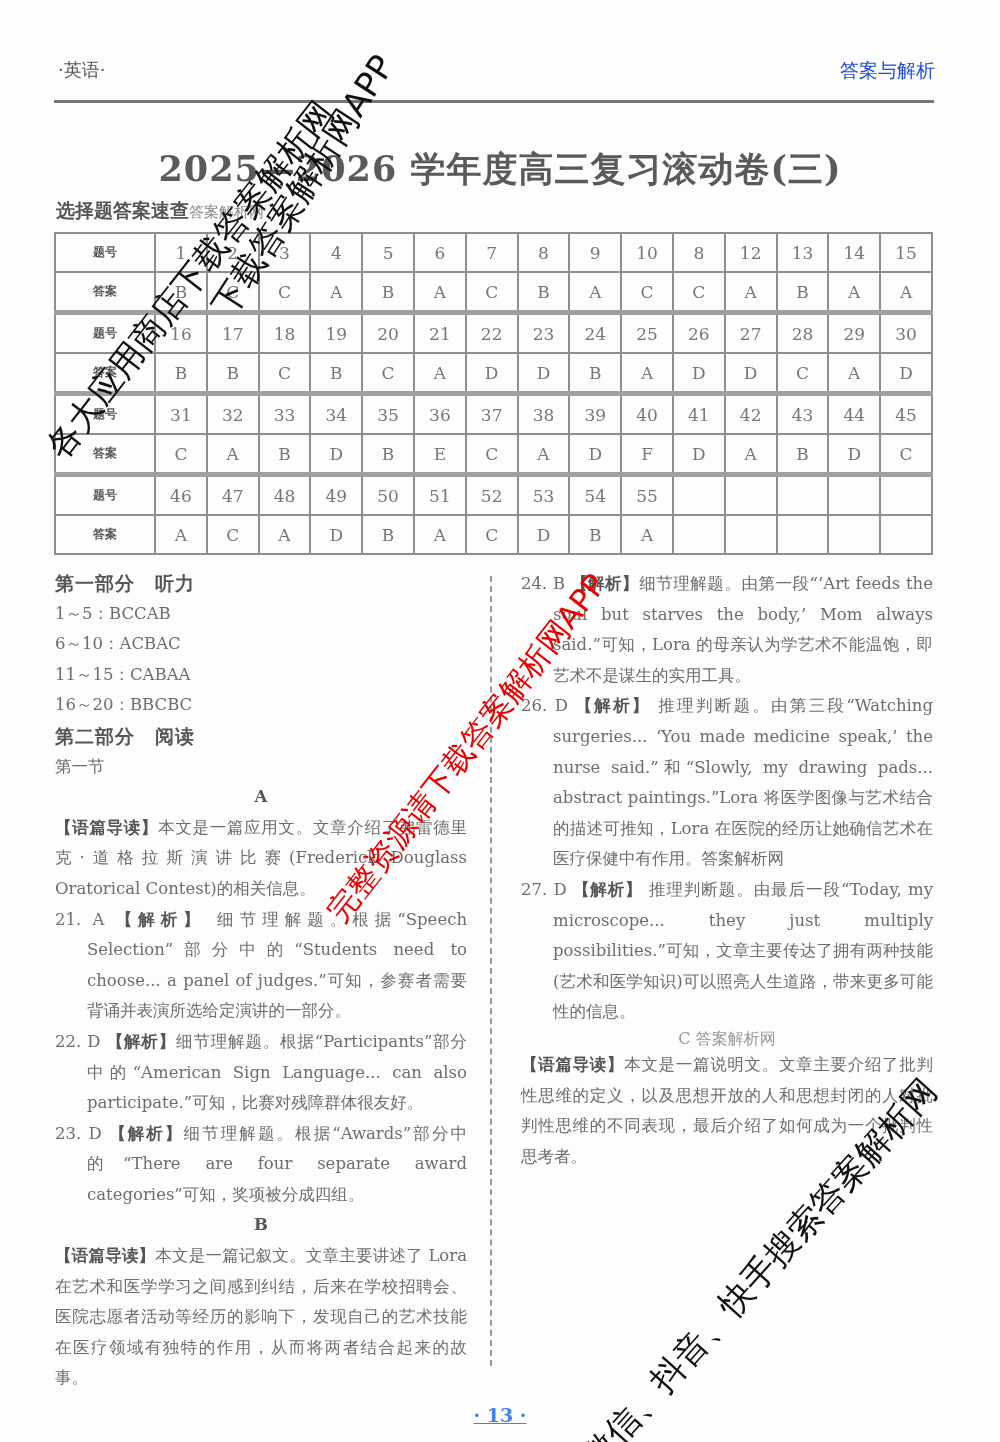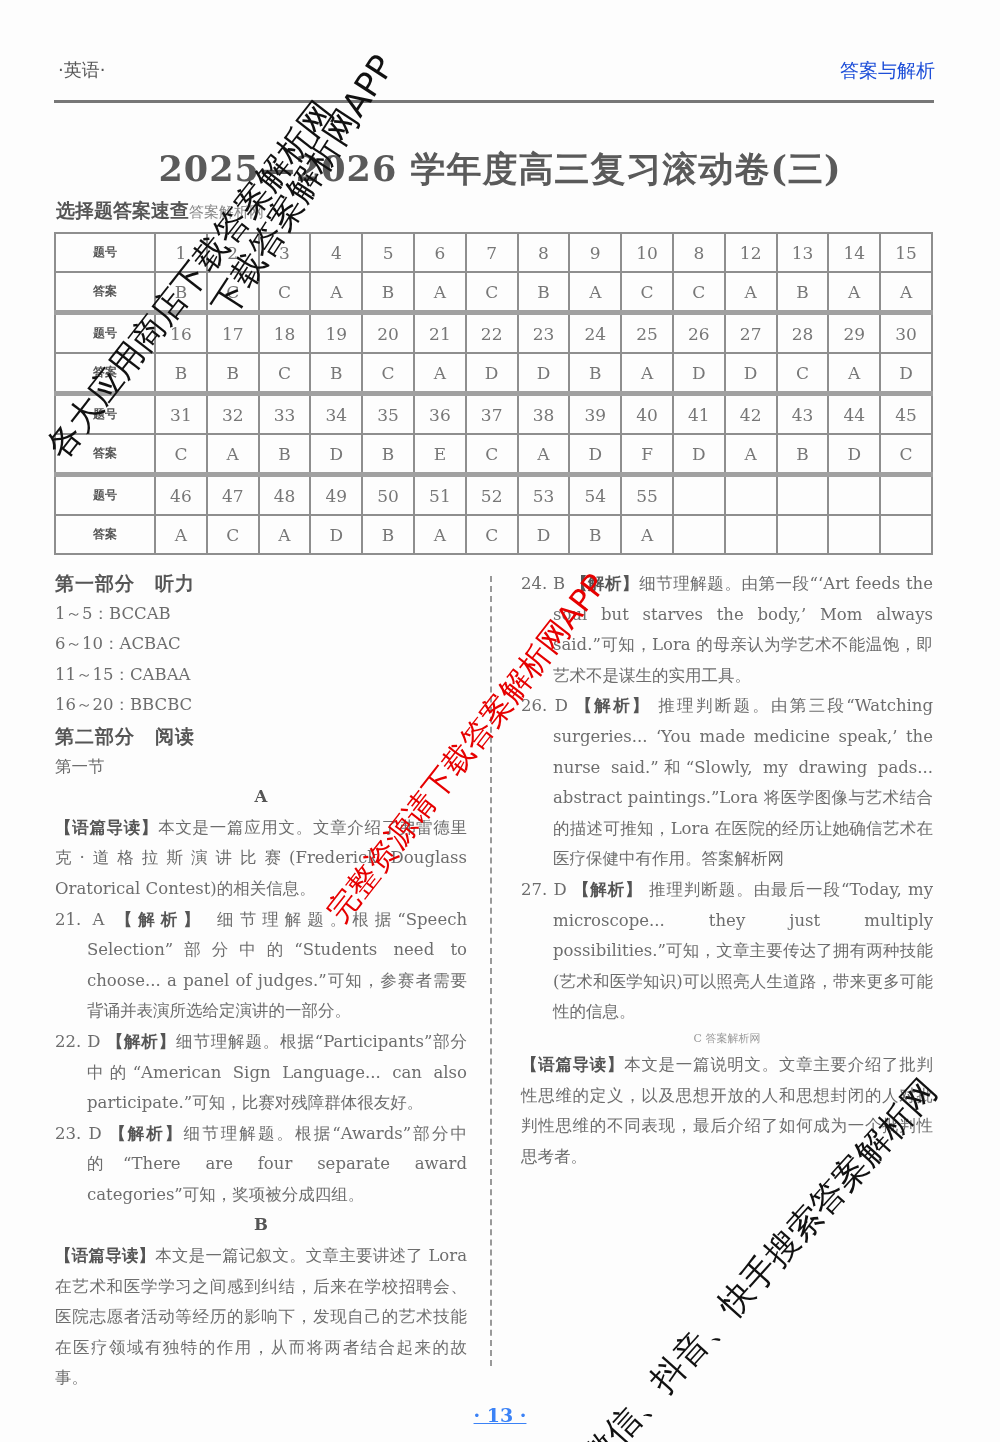--- a/index.html
+++ b/index.html
@@ -19,21 +19,21 @@
   .colL { left:55px; top:568px; width:412px; }
   .colR { left:521px; top:569px; width:412px; }
   .divider { position:absolute; left:490px; top:576px; width:0; height:790px; border-left:2px dashed #999; }
   .sec { font-weight:bold; font-size:19px; color:#555; font-family:"DejaVu Sans", sans-serif; letter-spacing:1px; }
   .listen { display:flex;flex-direction:column; }
   .listen span { width:218px; }
   .center { text-align:center; font-weight:bold; color:#555; }
   .item { padding-left:32px; text-indent:-32px; text-align:justify; }
   .tag { font-weight:bold; color:#555; }
   .para { text-align:justify; }
-  .tiny { font-size:11px; color:#999; text-align:center; line-height:22px; }
+  .tiny { font-size:16px; color:#999; text-align:center; line-height:22px; }
   .page-num { position:absolute; left:0; right:0; top:1404px; text-align:center; font-size:19px; font-weight:bold; color:#3b82f6;text-decoration:underline; }
   .wm { position:absolute; font-family:"DejaVu Sans", sans-serif; white-space:nowrap; transform-origin:0 0; pointer-events:none; }
   .wm-black { color:#111; font-size:34px; }
   .wm-red { color:#e60000; font-size:31px; }
 </style>
 </head>
 <body>
 
 <div class="hdr-left">·英语·</div>
 <div class="hdr-right">答案与解析</div>

